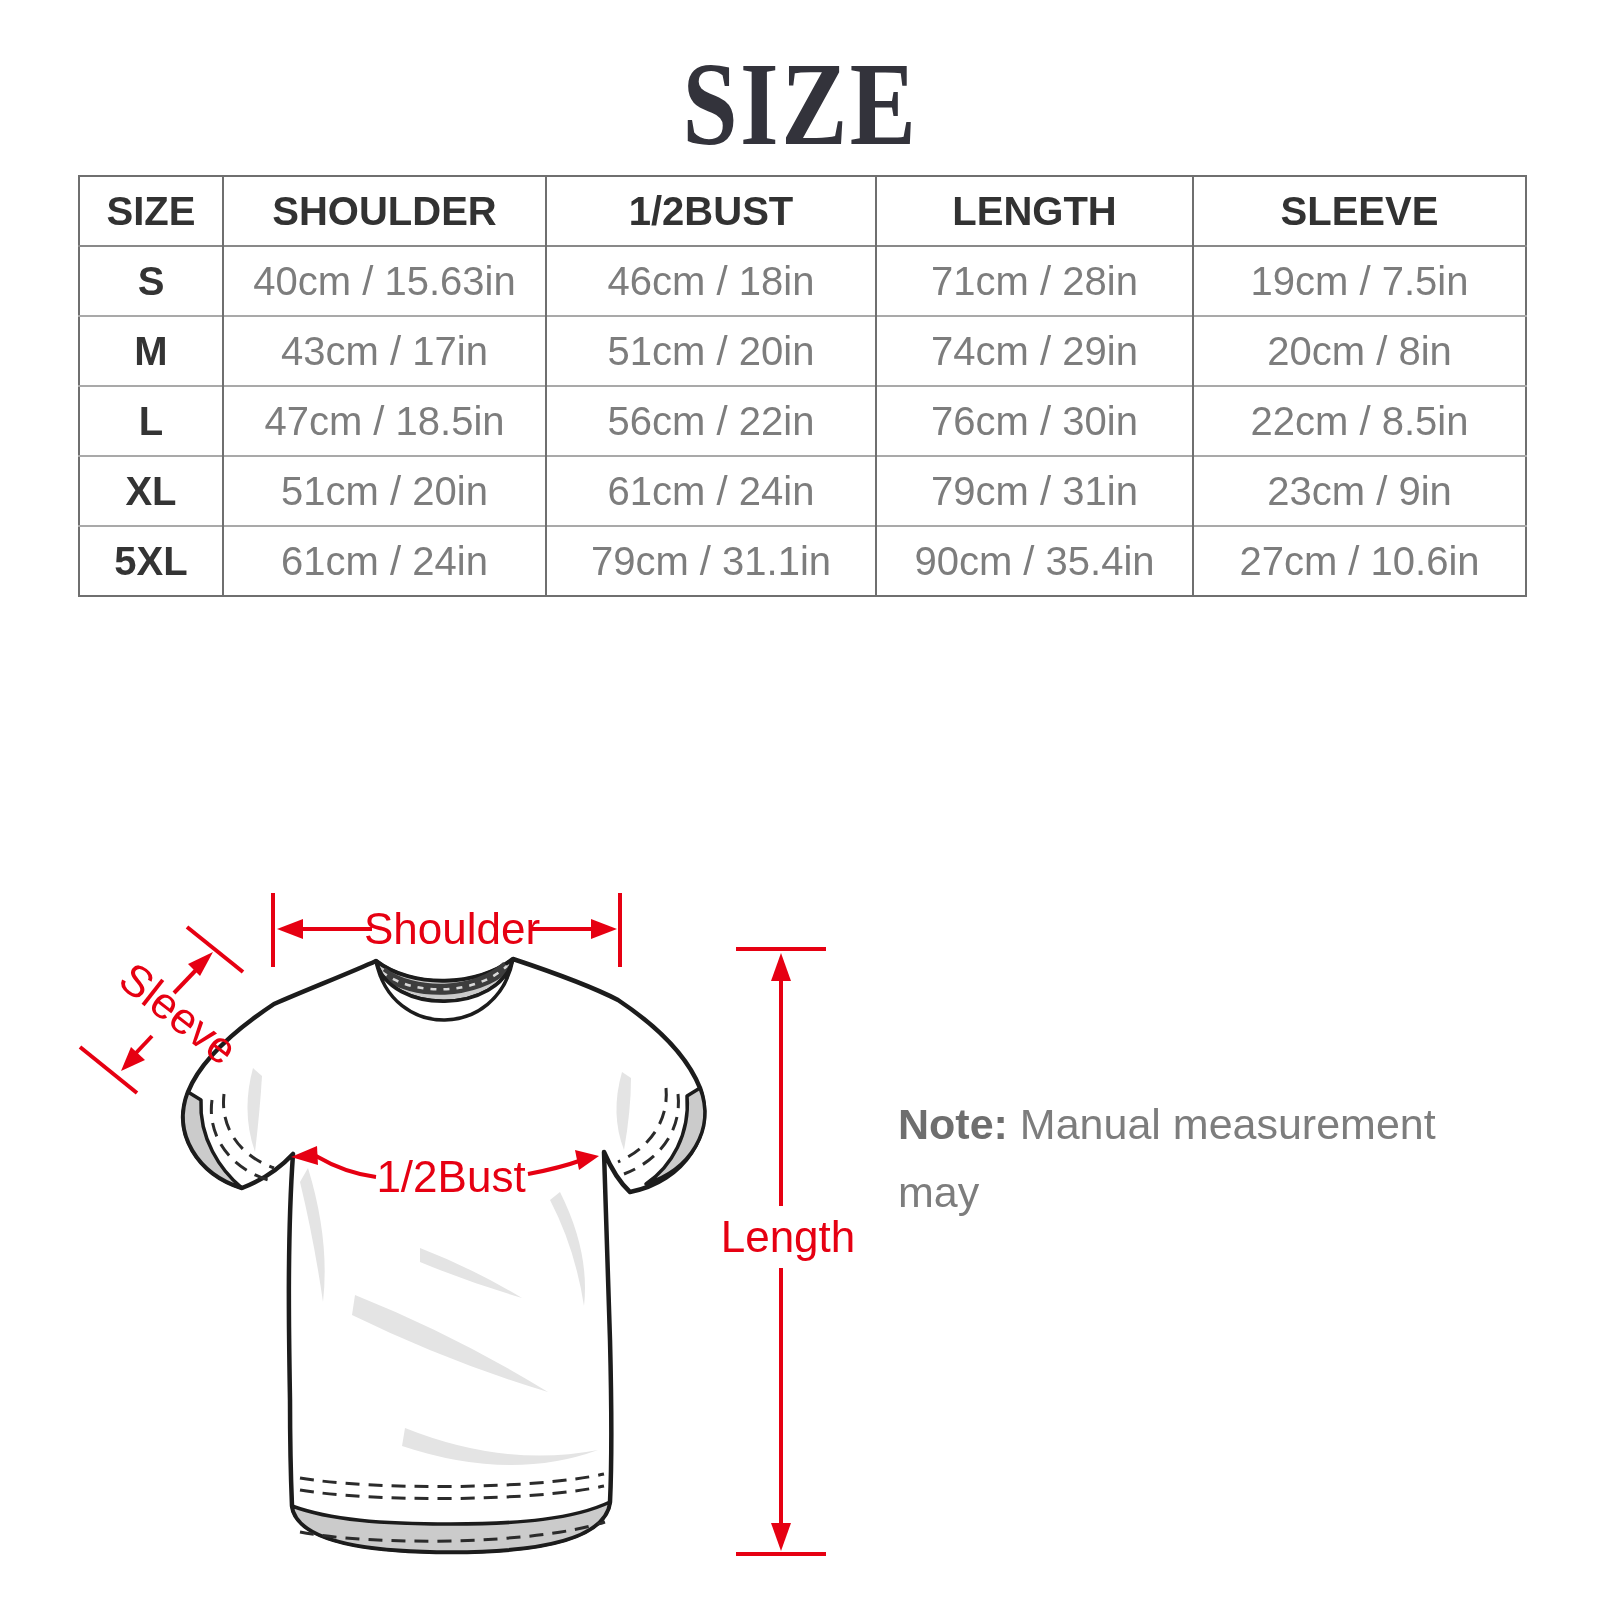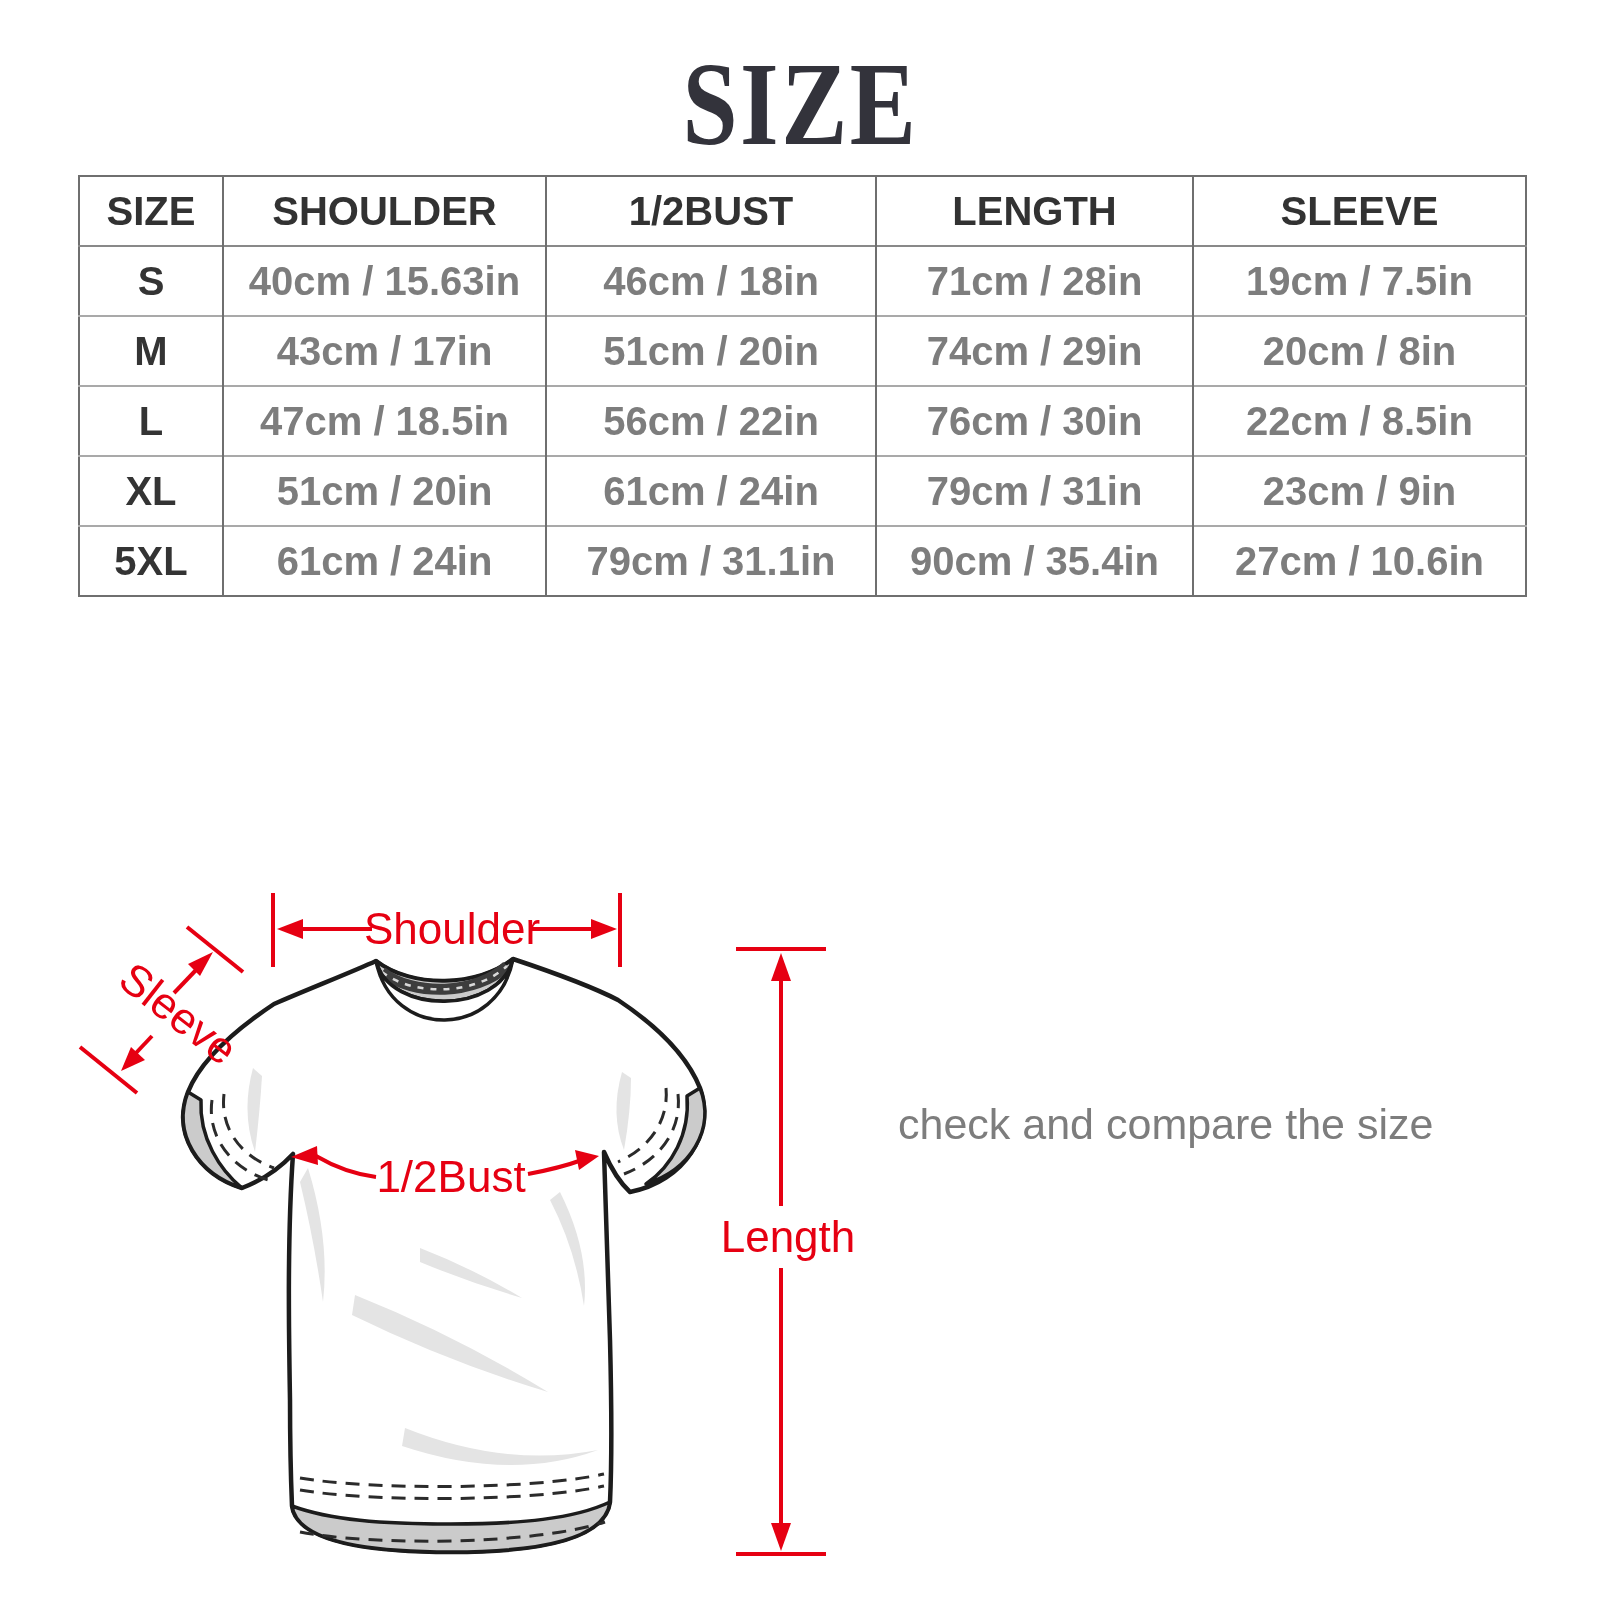--- a/index.html
+++ b/index.html
@@ -23,21 +23,21 @@
   .size-table th, .size-table td {
     height:70px; padding:0; text-align:center; vertical-align:middle;
     font-size:40px; box-sizing:border-box;
     border-left:2px solid #6f6f6f;
   }
   .size-table th:first-child, .size-table td:first-child { border-left:none; }
   .size-table tbody td { border-top:2px solid #a9a9a9; }
   .size-table tbody tr:first-child td { border-top:2px solid #898989; }
   .size-table th { color:#323232; font-weight:bold; }
   .size-table td.size-col { color:#343434; font-weight:bold; }
-  .size-table td.val { color:#7d7d7d; font-weight:bold; }
+  .size-table td.val { color:#7d7d7d; font-weight:normal; }
   
   .note { position:absolute; left:898px; top:1090px; width:615px;
           font-size:43px; line-height:68px; color:#7d7d7d; }
   .note .prefix { font-weight:bold; color:#6e6e6e; }
   
   svg.diagram { position:absolute; left:60px; top:880px; }
   .outline { fill:#ffffff; stroke:#1c1c1c; stroke-width:4.5; stroke-linejoin:round; }
   .grayfill { fill:#cbcbcb; stroke:#1c1c1c; stroke-width:3.5; stroke-linejoin:round; }
   .ribfill  { fill:#ffffff; stroke:#1c1c1c; stroke-width:3.5; stroke-linejoin:round; }
   .wr { fill:#e4e4e4; stroke:none; }
@@ -209,14 +209,15 @@
       <path class="red-l" d="M781,978 V1206"></path>
       <path class="red-l" d="M781,1268 V1540"></path>
       <polygon class="red-f" points="781,1551 771,1523 791,1523"></polygon>
       <path class="red-l" d="M736,1554 H826"></path>
       <text class="red-t" x="788" y="1252" text-anchor="middle">Length</text>
     </g>
   </g>
 </svg>
 
 <div class="note">
-  <div>check and compare the size</div>
+  <div><span class="prefix">Note:</span>
+       <span>Manual measurement may</span></div>
 </div>
 
 </body></html>

